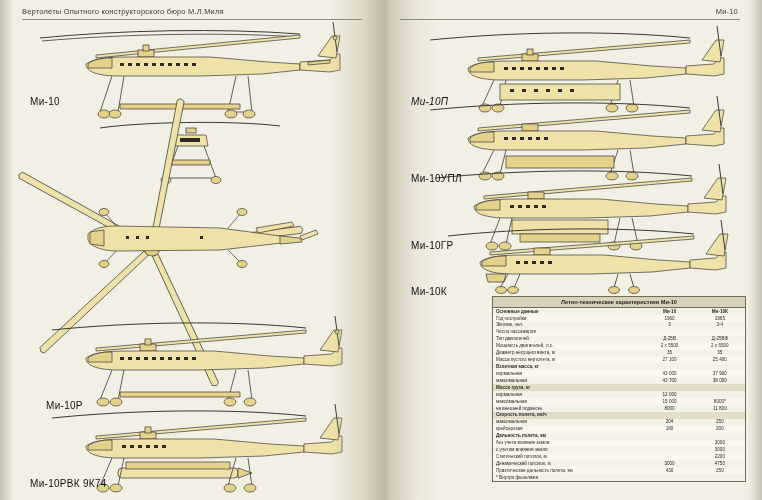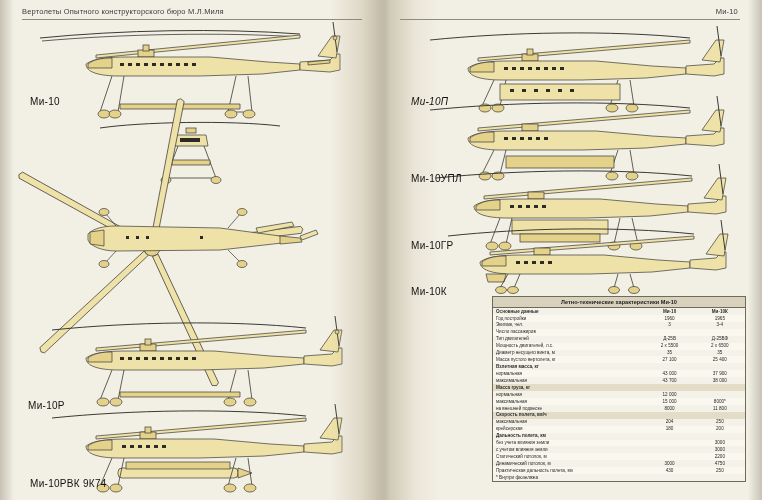--- a/index.html
+++ b/index.html
@@ -406,21 +406,21 @@
   </svg>
 
   <div class="gutter"></div>
 
   <div class="hdr hdr-left">Вертолеты Опытного конструкторского бюро М.Л.Миля</div>
   <div class="hdr hdr-right">Ми-10</div>
   <div class="hdr-rule rule-l"></div>
   <div class="hdr-rule rule-r"></div>
 
   <div class="cap" style="left:30px;top:96px;">Ми-10</div>
-  <div class="cap" style="left:28px;top:400px;">Ми-10Р</div>
+  <div class="cap" style="left:46px;top:400px;">Ми-10Р</div>
   <div class="cap" style="left:30px;top:478px;">Ми-10РВК 9К74</div>
 
   <div class="cap" style="left:411px;top:96px;font-style:italic;">Ми-10П</div>
   <div class="cap" style="left:411px;top:159px;margin-top:14px;">Ми-10УПЛ</div>
   <div class="cap" style="left:411px;top:240px;">Ми-10ГР</div>
   <div class="cap" style="left:411px;top:286px;">Ми-10К</div>
 
   <div class="spec">
     <div class="spec-title">Летно-технические характеристики Ми-10</div>
     <table>

